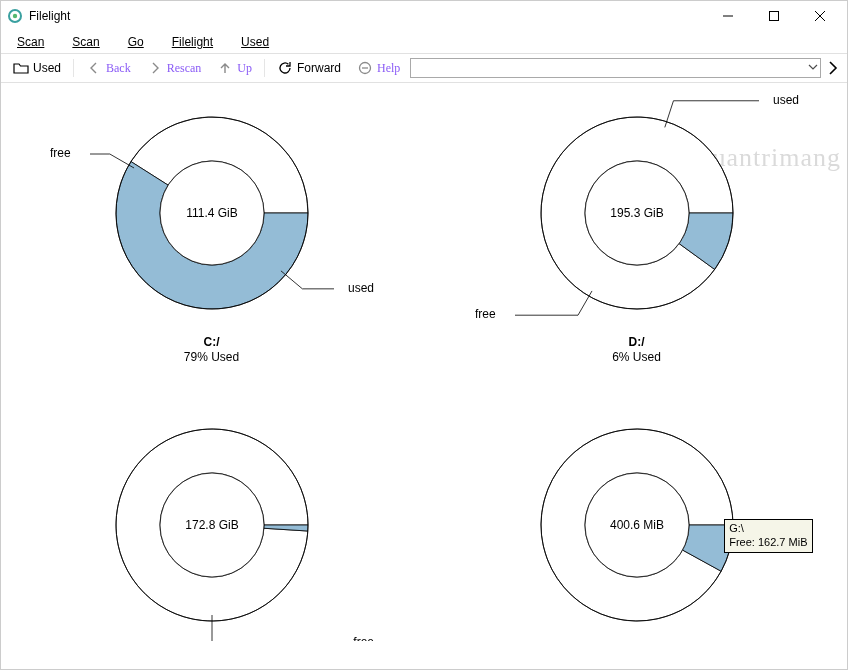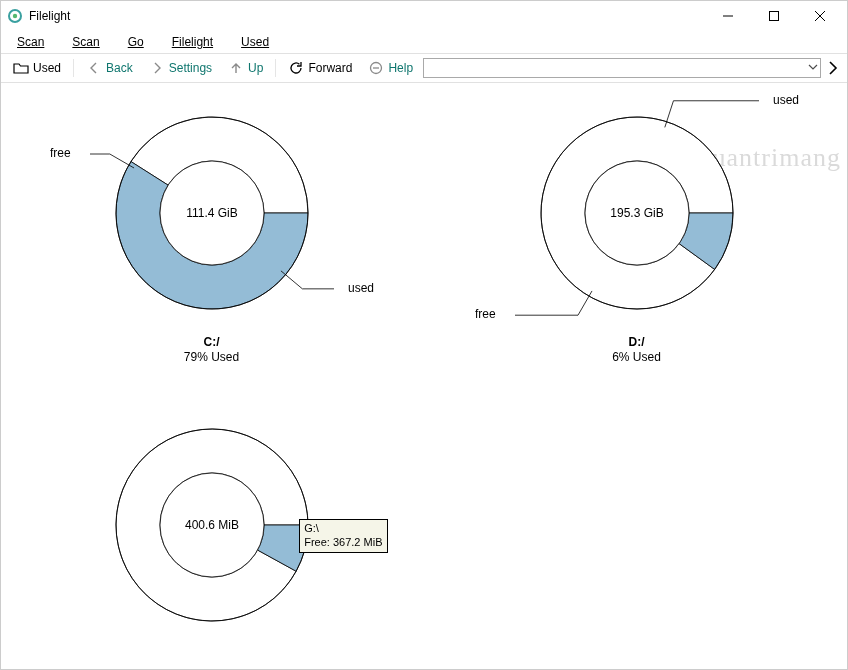--- a/index.html
+++ b/index.html
@@ -15,21 +15,21 @@
   .win-btn svg { overflow:visible; }
 
   
   .menubar { height:22px; display:flex; align-items:center; padding:0 6px; gap:8px; border-bottom:0; }
   .menu-item { padding:2px 10px 3px 10px; font-size:12px; }
   .menu-item span.ul { text-decoration:underline; }
 
   
   .toolbar { height:30px; display:flex; align-items:center; padding:2px 6px; border-top:1px solid #e1e1e1; border-bottom:1px solid #e1e1e1; gap:4px; }
   .tb-btn { display:flex; align-items:center; gap:4px; padding:2px 6px; color:#000; }
-  .tb-btn.disabled { color:#0f766e; }
+  .tb-btn.disabled { color:#8b5cf6;font-family:Liberation Serif, serif; }
   .tb-sep { width:0; height:18px; border-left:1px solid #e5e5e5; margin:0 2px; }
   .tb-icon { width:16px; height:16px; display:flex; align-items:center; justify-content:center; }
   .addr { flex:1; height:20px; border:1px solid #a9a9a9; background:#fff; padding:0 18px 0 4px; position:relative; }
   .addr .chev { position:absolute; right:2px; top:50%; transform:translateY(-50%); }
   .go-arrow { width:16px; height:16px; display:flex; align-items:center; justify-content:center; color:#000; }
 
   
   .content { flex:1; overflow:hidden; position:relative; background:#fff; padding:6px 8px 0 8px; }
   .grid { display:grid; grid-template-columns:1fr 1fr; grid-template-rows:auto auto; column-gap:20px; row-gap:36px; }
   .cell { display:flex; flex-direction:column; align-items:center; }
@@ -101,21 +101,21 @@
           </svg>
       </span>
       <span>Back</span>
     </div>
     <div class="tb-btn disabled">
       <span class="tb-icon">
         <svg width="10" height="12">
             <path d="M3 1 L8 6 L3 11" fill="none" stroke="#8a8a8a" stroke-width="1.4"></path>
           </svg>
       </span>
-      <span>Settings</span>
+      <span>Rescan</span>
     </div>
     <div class="tb-btn disabled">
       <span class="tb-icon">
         <svg width="12" height="12">
             <path d="M6 11 V2 M2 6 L6 2 L10 6" fill="none" stroke="#8a8a8a" stroke-width="1.4"></path>
           </svg>
       </span>
       <span>Up</span>
     </div>
     <span class="tb-sep"></span>
@@ -181,23 +181,34 @@
               <text x="170" y="128" text-anchor="middle" font-size="12">195.3 GiB</text>
               <path d="M 125.00000000000003 201.94228634059948 L 111.00000000000003 226.19099764656377 L 48 226.19099764656377" fill="none" stroke="#000000" stroke-width="0.8"></path>
               <text x="8" y="229.19099764656377" text-anchor="start" font-size="12">free</text>
               <path d="M 197.81152949374527 38.404913533436186 L 206.46400533624382 11.775331077171884 L 292 11.775331077171884" fill="none" stroke="#000000" stroke-width="0.8"></path>
               <text x="332" y="14.775331077171884" text-anchor="end" font-size="12">used</text>
             </svg></div>
           <div class="caption"><span class="drive">D:/</span><br><span>6% Used</span></div>
         </div>
         <div class="cell">
           <div class="chart-box"><svg width="340" height="240" viewBox="0 0 340 240">
+              <path d="M 265.8105659291141 130.02788987481406 A 96 96 0 1 1 266 123.99999999999997 L 222 123.99999999999999 A 52 52 0 1 0 221.89738987827013 127.2651070155243 Z" fill="#ffffff" stroke="#000000" stroke-width="0.8"></path>
+              <path d="M 266 124 A 96 96 0 0 1 265.8105659291141 130.02788987481406 L 221.89738987827013 127.2651070155243 A 52 52 0 0 0 222 124 Z" fill="#94bcd6" stroke="#000000" stroke-width="0.8"></path>
+              <circle cx="170" cy="124" r="52" fill="#fff" stroke="#000000" stroke-width="0.8"></circle>
+              <circle cx="170" cy="124" r="96" fill="none" stroke="#000000" stroke-width="0.8"></circle>
+              <text x="170" y="128" text-anchor="middle" font-size="12">172.8 GiB</text>
+              <path d="M 170 214 L 170 242 L 292 242" fill="none" stroke="#000000" stroke-width="0.8"></path>
+              <text x="332" y="245" text-anchor="end" font-size="12">free</text>
+            </svg></div>
+        </div>
+        <div class="cell">
+          <div class="chart-box"><svg width="340" height="240" viewBox="0 0 340 240">
               <path d="M 254.12544128421092 170.24835271376466 A 96 96 0 1 1 266 123.99999999999997 L 222 123.99999999999999 A 52 52 0 1 0 215.5679473622809 149.0511910532892 Z" fill="#ffffff" stroke="#000000" stroke-width="0.8"></path>
               <path d="M 266 124 A 96 96 0 0 1 254.12544128421092 170.24835271376466 L 215.5679473622809 149.0511910532892 A 52 52 0 0 0 222 124 Z" fill="#94bcd6" stroke="#000000" stroke-width="0.8"></path>
               <circle cx="170" cy="124" r="52" fill="#fff" stroke="#000000" stroke-width="0.8"></circle>
               <circle cx="170" cy="124" r="96" fill="none" stroke="#000000" stroke-width="0.8"></circle>
               <text x="170" y="128" text-anchor="middle" font-size="12">400.6 MiB</text>
-            </svg><div class="tooltip" style="right: -6px; top: 118px;"><span>G:\</span><br><span>Free: 367.2 MiB</span></div></div>
+            </svg><div class="tooltip" style="right: -6px; top: 118px;"><span>G:\</span><br><span>Free: 162.7 MiB</span></div></div>
         </div>
       </div>
   </div>
 
 </div>
 
 </body></html>

